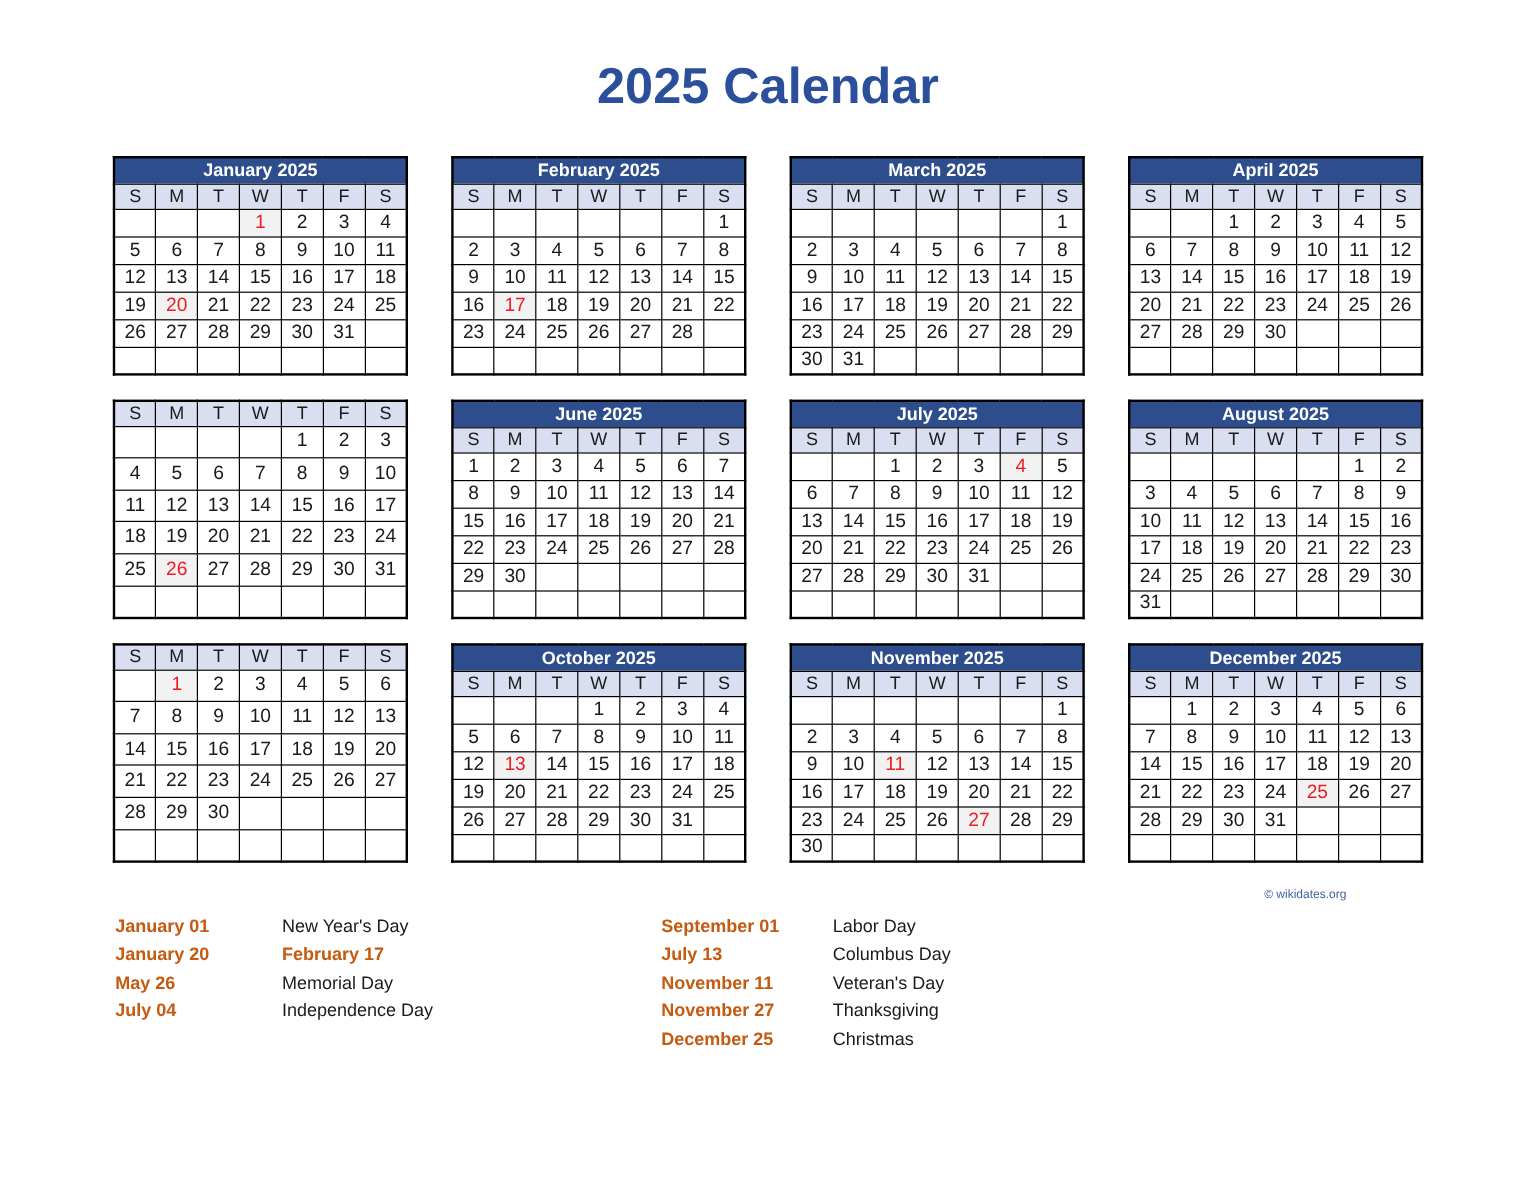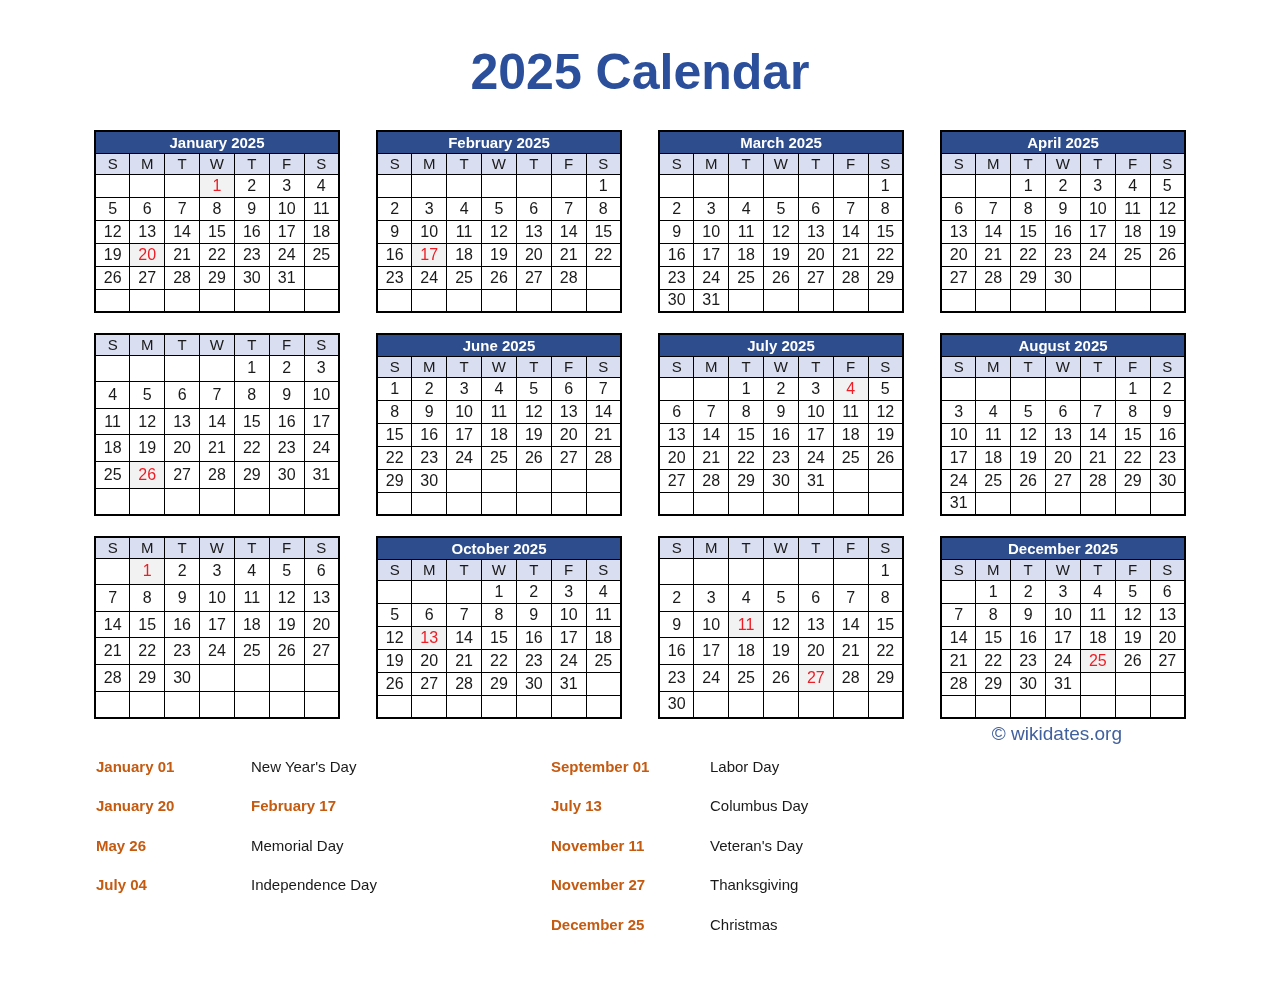--- a/index.html
+++ b/index.html
@@ -16,21 +16,21 @@
   }
   *{box-sizing:border-box;}
   html,body{margin:0;padding:0;}
   body{
     width:1280px;height:989px;background:#ffffff;
     font-family:"Liberation Sans",sans-serif;color:#1a1a1a;
     overflow:hidden;
   }
   .page-title{
     margin:50px 0 0 0;height:44px;line-height:44px;
-    text-align:center;font-size:50px;font-weight:bold;color:var(--title);
+    text-align:center;font-size:42px;font-weight:bold;color:var(--title);
   }
   .cal-grid{
     width:1092px;margin:36px auto 0 auto;
     display:grid;grid-template-columns:repeat(4,246px);
     column-gap:36px;row-gap:20px;
   }
   table.month{
     border-collapse:collapse;width:246px;table-layout:fixed;
     border:2px solid var(--border);
   }
@@ -45,29 +45,29 @@
     border:1px solid var(--border);text-align:center;padding:0;
   }
   td.day-cell{
     height:23px;font-size:16px;text-align:center;
     border:1px solid var(--border);padding:0;background:#ffffff;
   }
   td.day-cell.holiday{
     color:var(--holiday-text);background:var(--holiday-cell-bg);
   }
   .credit{
-    width:1092px;margin:4px auto 0 auto;
+    width:1092px;margin:21px auto 0 auto;
     text-align:right;padding-right:64px;
-    font-size:19px;color:var(--credit);
+    font-size:10px;color:var(--credit);
   }
   .legend{
     margin:10px 0 0 96px;display:flex;align-items:flex-start;
     font-size:15px;line-height:23.4px;
   }
-  .legend-col{display:grid;row-gap:0;align-content:start;gap:16px;}
+  .legend-col{display:grid;row-gap:0;align-content:start;}
   .legend-col.left{width:455px;grid-template-columns:139px 1fr;}
   .legend-col.right{grid-template-columns:143px 1fr;}
   .legend-date{color:var(--legend-date);font-weight:bold;}
   .legend-name{color:#1a1a1a;}
 </style>
 </head>
 <body>
 
 <h1 class="page-title">2025 Calendar</h1>
 
@@ -791,20 +791,23 @@
           <td class="day-cell"></td>
           <td class="day-cell"></td>
           <td class="day-cell"></td>
           <td class="day-cell"></td>
         </tr>
       </tbody>
   </table>
 
   <table class="month">
     <thead>
+      <tr>
+          <th class="month-title" colspan="7">November 2025</th>
+        </tr>
       <tr class="dow-row">
           <th class="dow">S</th>
           <th class="dow">M</th>
           <th class="dow">T</th>
           <th class="dow">W</th>
           <th class="dow">T</th>
           <th class="dow">F</th>
           <th class="dow">S</th>
         </tr>
     </thead>

